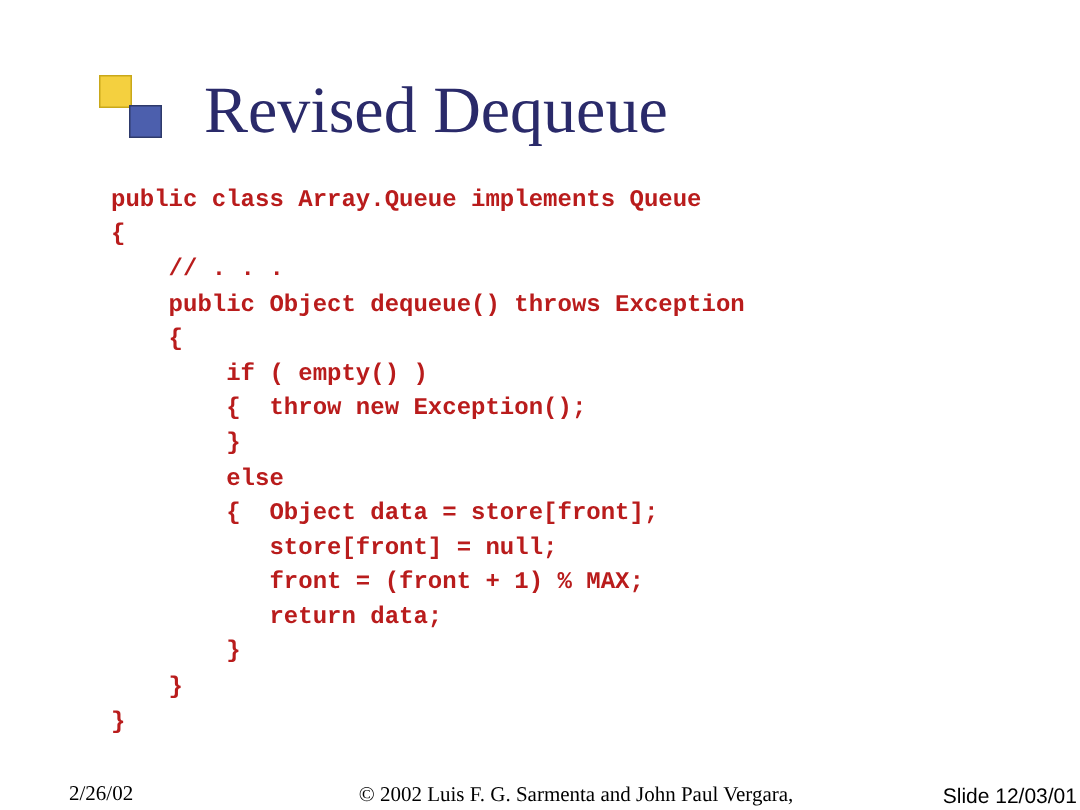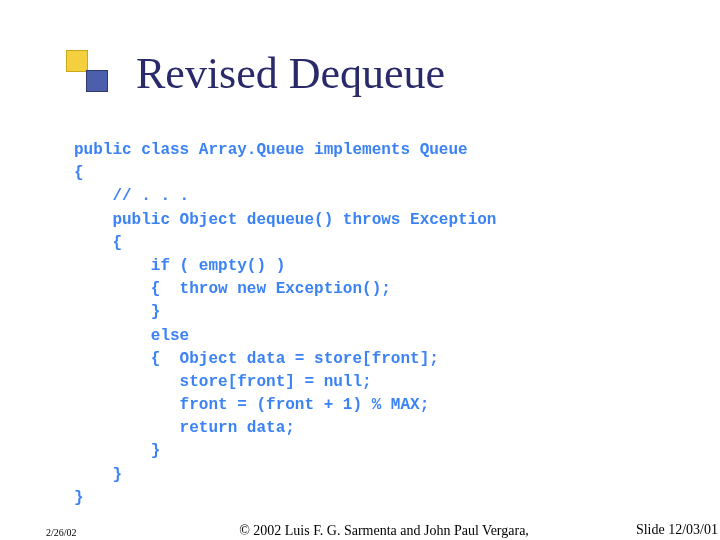--- a/index.html
+++ b/index.html
@@ -33,52 +33,52 @@
       left: 100px;
       top: 12px;
       font-family: "Comic Sans MS", "Comic Sans", cursive;
       font-size: 44px;
       color: #2a2a6a;
       font-weight: normal;
     }
     .code {
       position: absolute;
       left: 38px;
-      top: 103px;
+      top: 86px;
       font-family: "Courier New", Courier, monospace;
       font-size: 16px;
       font-weight: bold;
       line-height: 1.45;
       white-space: pre;
-      color: #3b82f6;
+      color: #b91c1c;
     }
     .footer-date {
       position: absolute;
       left: 10px;
       bottom: 14px;
       font-family: "Comic Sans MS", cursive;
-      font-size: 10px;
+      font-size: 14px;
       color: #000;
     }
     .footer-center {
       position: absolute;
       left: 0;
       right: 0;
       bottom: 12px;
       text-align: center;
       font-family: "Comic Sans MS", cursive;
       font-size: 14px;
       color: #000;
       line-height: 1.2;
     }
     .footer-slide {
       position: absolute;
       right: 14px;
       bottom: 14px;
-      font-family: Liberation Serif, serif;
+      font-family: Liberation Sans, sans-serif;
       font-size: 14px;
       color: #000;
     }
   </style>
 </head>
 <body>
 
 <div class="deco-box deco-yellow"></div>
 <div class="deco-box deco-blue"></div>
 

